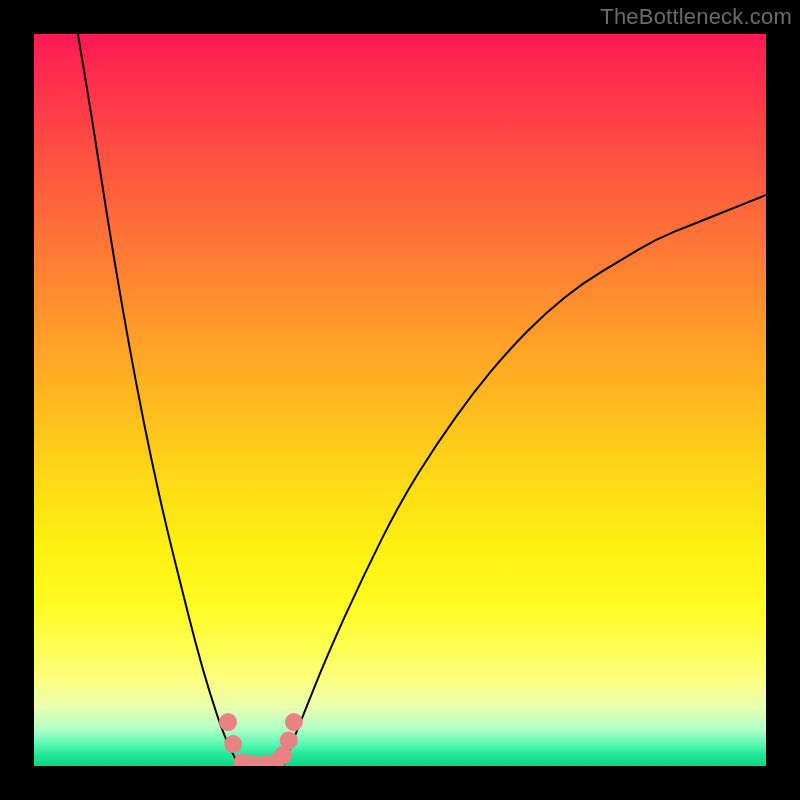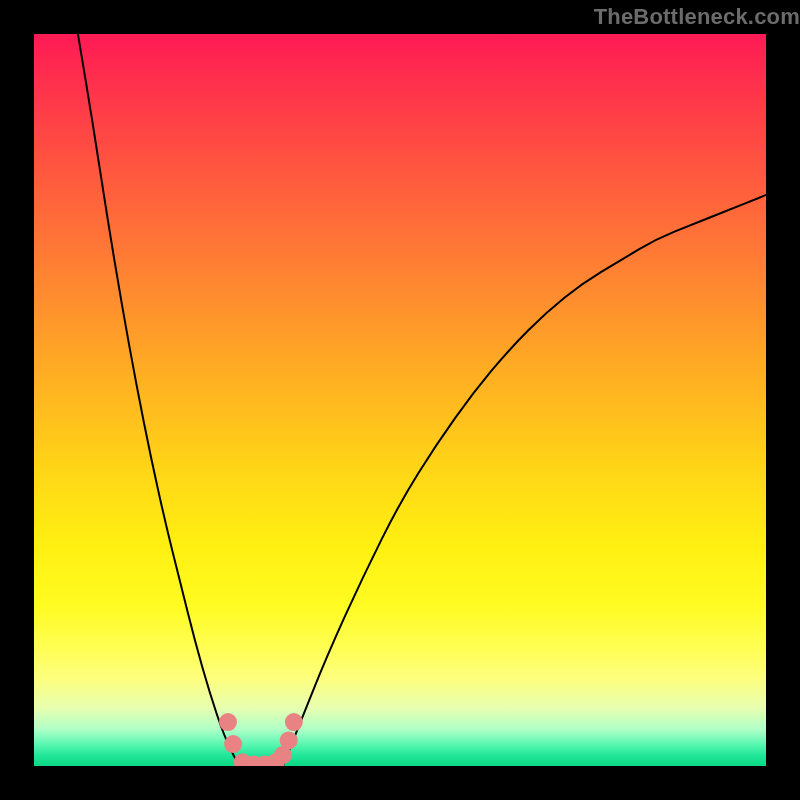--- a/index.html
+++ b/index.html
@@ -15,24 +15,24 @@
     position: absolute;
     left: 0;
     top: 0;
     width: 800px;
     height: 800px;
     background: #000;
   }
   .watermark {
     position: absolute;
     top: 4px;
-    right: 0;
+    right: 8px;
     color: #6b6b6b;
     font-size: 22px;
-    font-weight: 700;
+    font-weight: 400;
     letter-spacing: 0.2px;
     user-select: none;
   }
   .plot-area {
     position: absolute;
     left: 34px;
     top: 34px;
     width: 732px;
     height: 732px;
     

